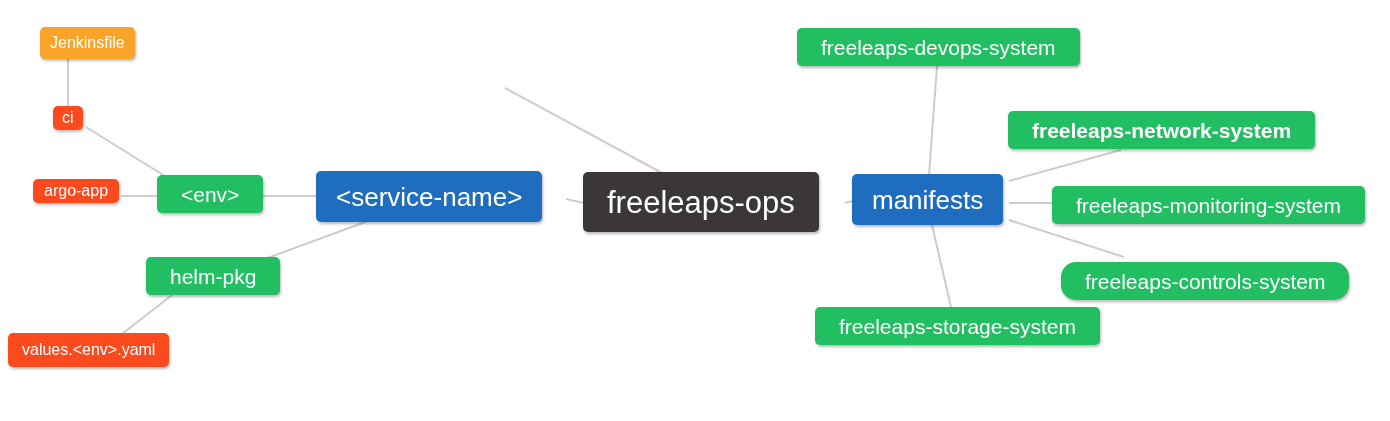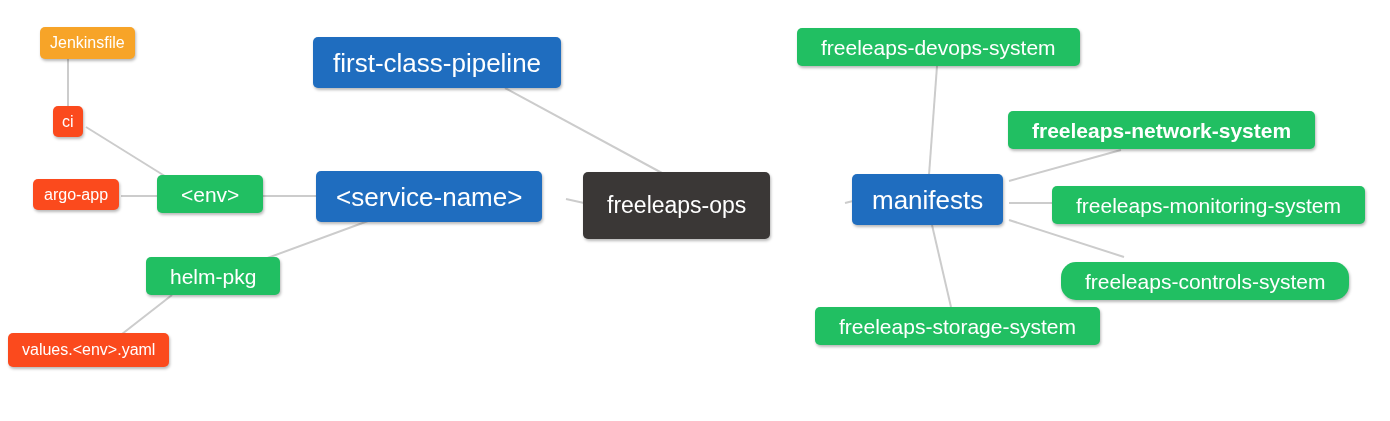--- a/index.html
+++ b/index.html
@@ -35,40 +35,40 @@
     white-space: nowrap;
     box-sizing: border-box;
     color: #ffffff;
     border-radius: 5px;
     box-shadow: 1px 2px 3px rgba(0,0,0,0.28);
     cursor: default;
     line-height: 1;
   }
   .node--root {
     background: #3a3736;
-    font-size: 23px;
-    height: 67px;
+    font-size: 31px;
+    height: 60px;
     padding: 16px 24px;
   }
   .node--blue {
     background: #1f6dbf;
     font-size: 26px;
     height: 51px;
     padding: 0 20px;
   }
   .node--green {
     background: #21bf62;
     font-size: 21px;
     height: 38px;
     padding: 0 24px;
   }
   .node--red {
     background: #fb4a1d;
     font-size: 16px;
-    height: 31px;
+    height: 24px;
     padding: 0 11px;
   }
   .node--amber {
     background: #f7a428;
     font-size: 16px;
     height: 32px;
     padding: 0 10px;
     margin-left: 20px;
   }
   
@@ -109,21 +109,20 @@
     <line x1="1009" y1="220" x2="1124" y2="257"></line>
     <line x1="932" y1="225" x2="951" y2="307"></line>
   </svg>
 
   <div id="n-jenkinsfile" class="node node--amber">Jenkinsfile</div>
   <div id="n-ci" class="node node--red">ci</div>
   <div id="n-argo-app" class="node node--red">argo-app</div>
   <div id="n-helm-pkg" class="node node--green">helm-pkg</div>
   <div id="n-env" class="node node--green">&lt;env&gt;</div>
   <div id="n-values" class="node node--red">values.&lt;env&gt;.yaml</div>
-  <div id="n-pipeline" class="node node--blue">first-class-pipeline</div>
   <div id="n-service-name" class="node node--blue">&lt;service-name&gt;</div>
   <div id="n-root" class="node node--root">freeleaps-ops</div>
   <div id="n-manifests" class="node node--blue">manifests</div>
   <div id="n-devops" class="node node--green">freeleaps-devops-system</div>
   <div id="n-network" class="node node--green">freeleaps-network-system</div>
   <div id="n-monitoring" class="node node--green">freeleaps-monitoring-system</div>
   <div id="n-controls" class="node node--green">freeleaps-controls-system</div>
   <div id="n-storage" class="node node--green">freeleaps-storage-system</div>
 
 </div>

